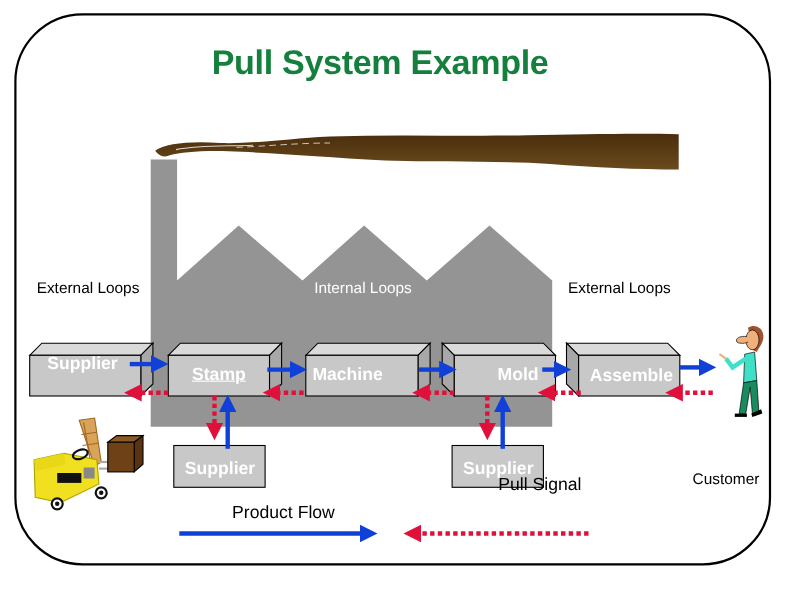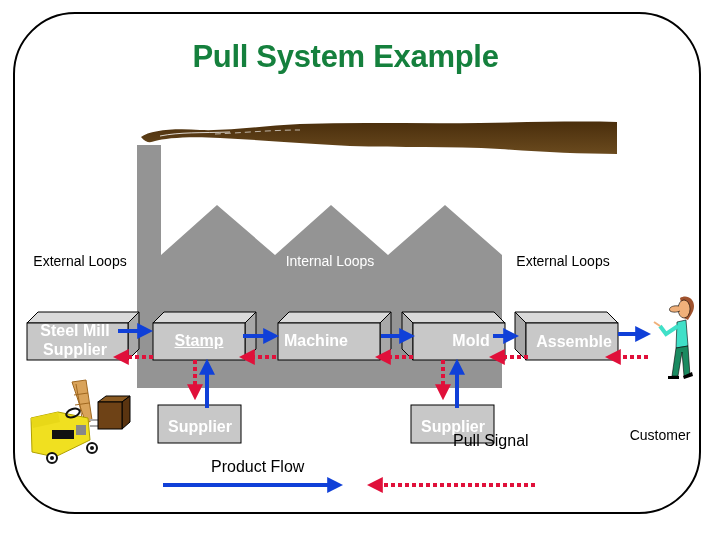--- a/index.html
+++ b/index.html
@@ -137,21 +137,20 @@
   </g>
 </svg>
 
 <div id="title">Pull System Example</div>
 
 <div class="lbl dark" style="left:30px; top:253px; width:100px;">External Loops</div>
 <div class="lbl light" style="left:280px; top:253px; width:100px;">Internal Loops</div>
 <div class="lbl dark" style="left:513px; top:253px; width:100px;">External Loops</div>
 
 <div class="box-text" style="left:27px; top:321px; width:96px;">
-  <div>Steel Mill</div>
   <div>Supplier</div>
 </div>
 <div class="box-text" style="left:153px; top:331px; width:92px;text-decoration:underline;">Stamp</div>
 <div class="box-text" style="left:272px; top:331px; width:88px;">Machine</div>
 <div class="box-text" style="left:413px; top:331px; width:92px;margin-left:12px;">Mold</div>
 <div class="box-text" style="left:526px; top:332px; width:96px;">Assemble</div>
 
 <div class="box-text" style="left:158px; top:417px; width:84px;">Supplier</div>
 <div class="box-text" style="left:411px; top:417px; width:84px;">Supplier</div>
 

